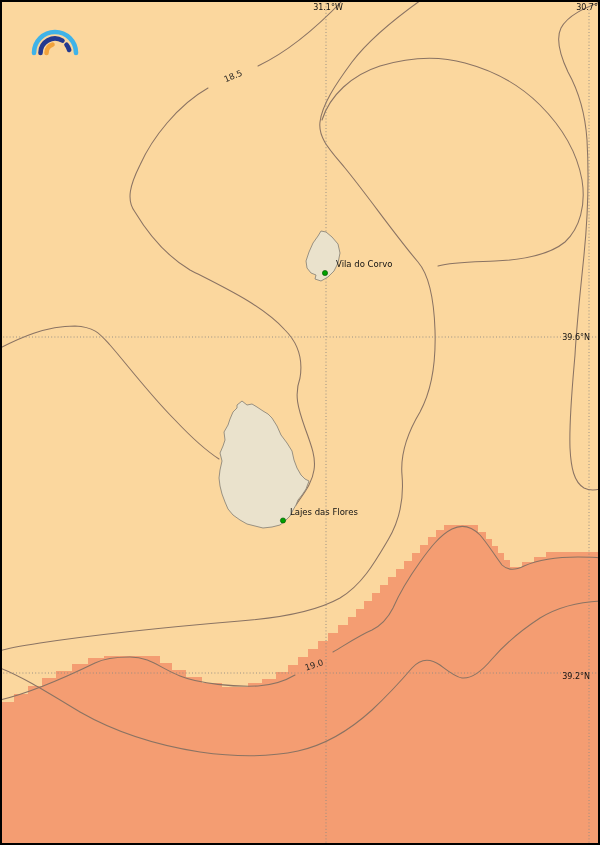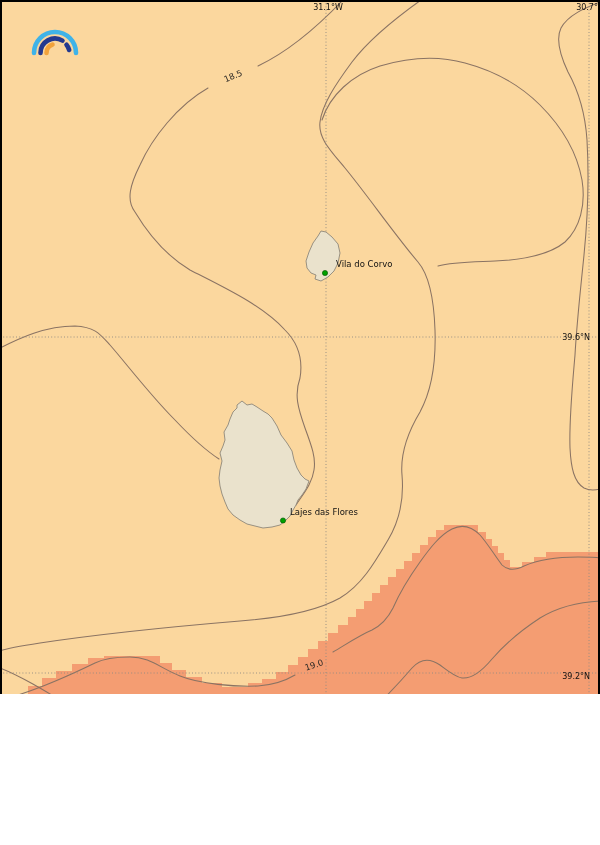--- a/index.html
+++ b/index.html
@@ -1,16 +1,16 @@
 <!DOCTYPE html>
 <html><head>
 <meta charset="utf-8">
 <style>
   html,body{margin:0;padding:0;background:#ffffff;}
-  .map-frame{position:relative;width:600px;height:694px;overflow:hidden;
+  .map-frame{position:relative;width:600px;height:845px;overflow:hidden;
     font-family:"DejaVu Sans","Liberation Sans",sans-serif;}
   svg{display:block;}
   .sea-light{fill:var(--sea-light);}
   .sea-warm{fill:var(--sea-warm);}
   .contour{fill:none;stroke:var(--contour);stroke-width:1.05;stroke-linecap:round;}
   .gridline{fill:none;stroke:var(--grid);stroke-width:0.9;stroke-dasharray:1 2.2;}
   .island{fill:var(--land);stroke:var(--land-edge);stroke-width:0.9;stroke-linejoin:round;}
   .marker{fill:var(--marker);stroke:var(--marker-edge);stroke-width:0.6;}
   .coord-label{font-size:8px;fill:var(--label);}
   .contour-label{font-size:8.5px;fill:var(--contour-label);}

